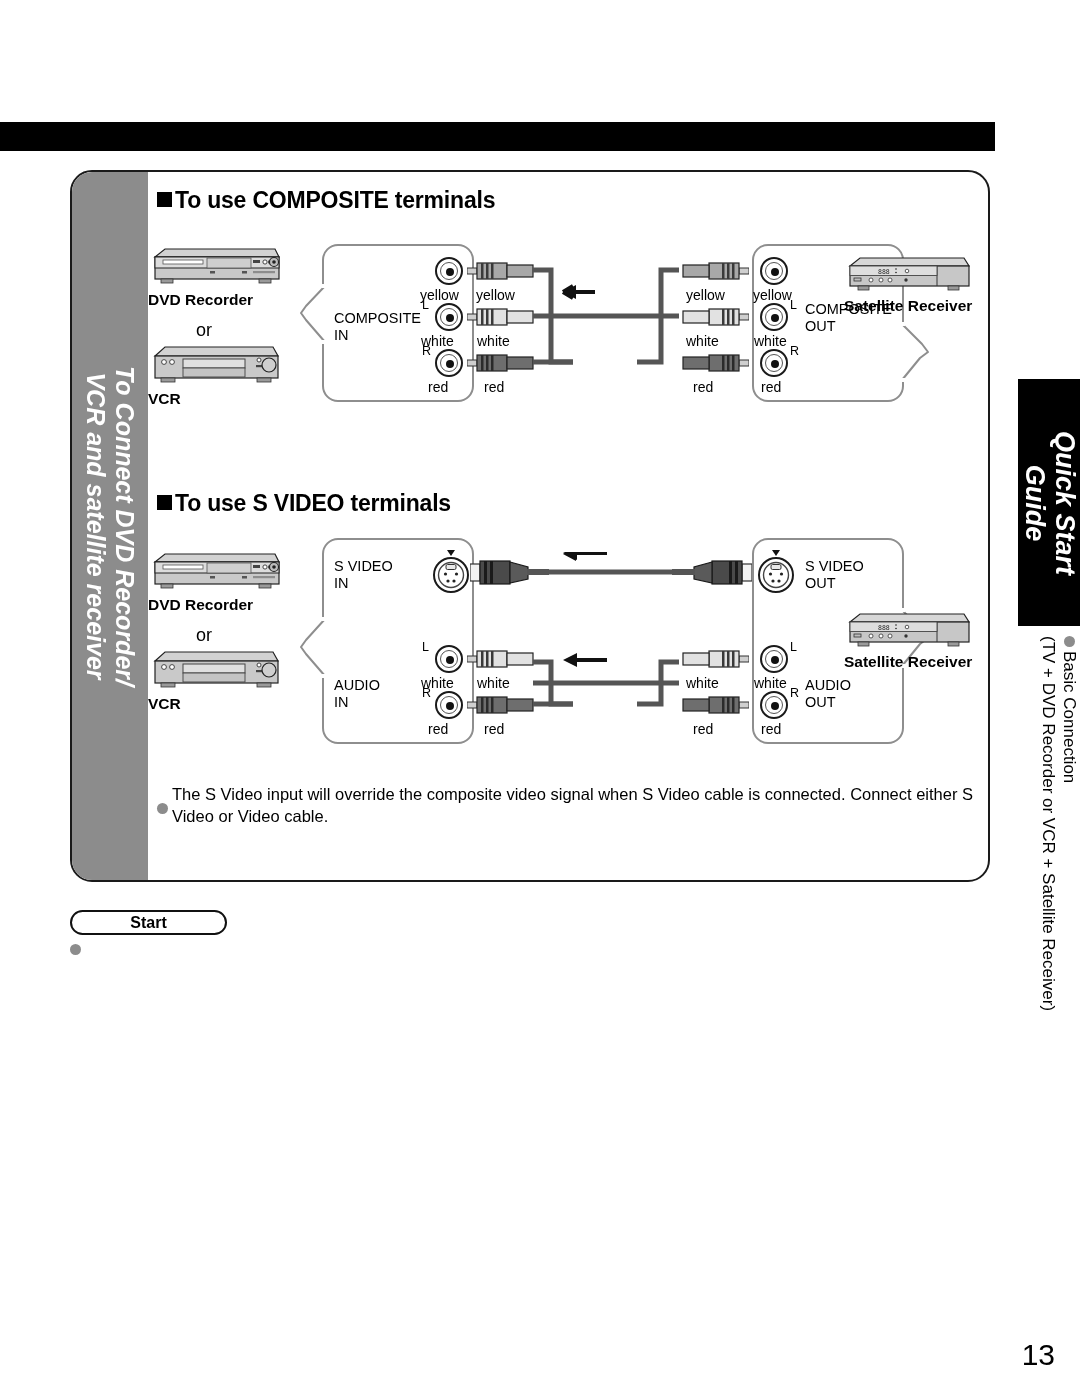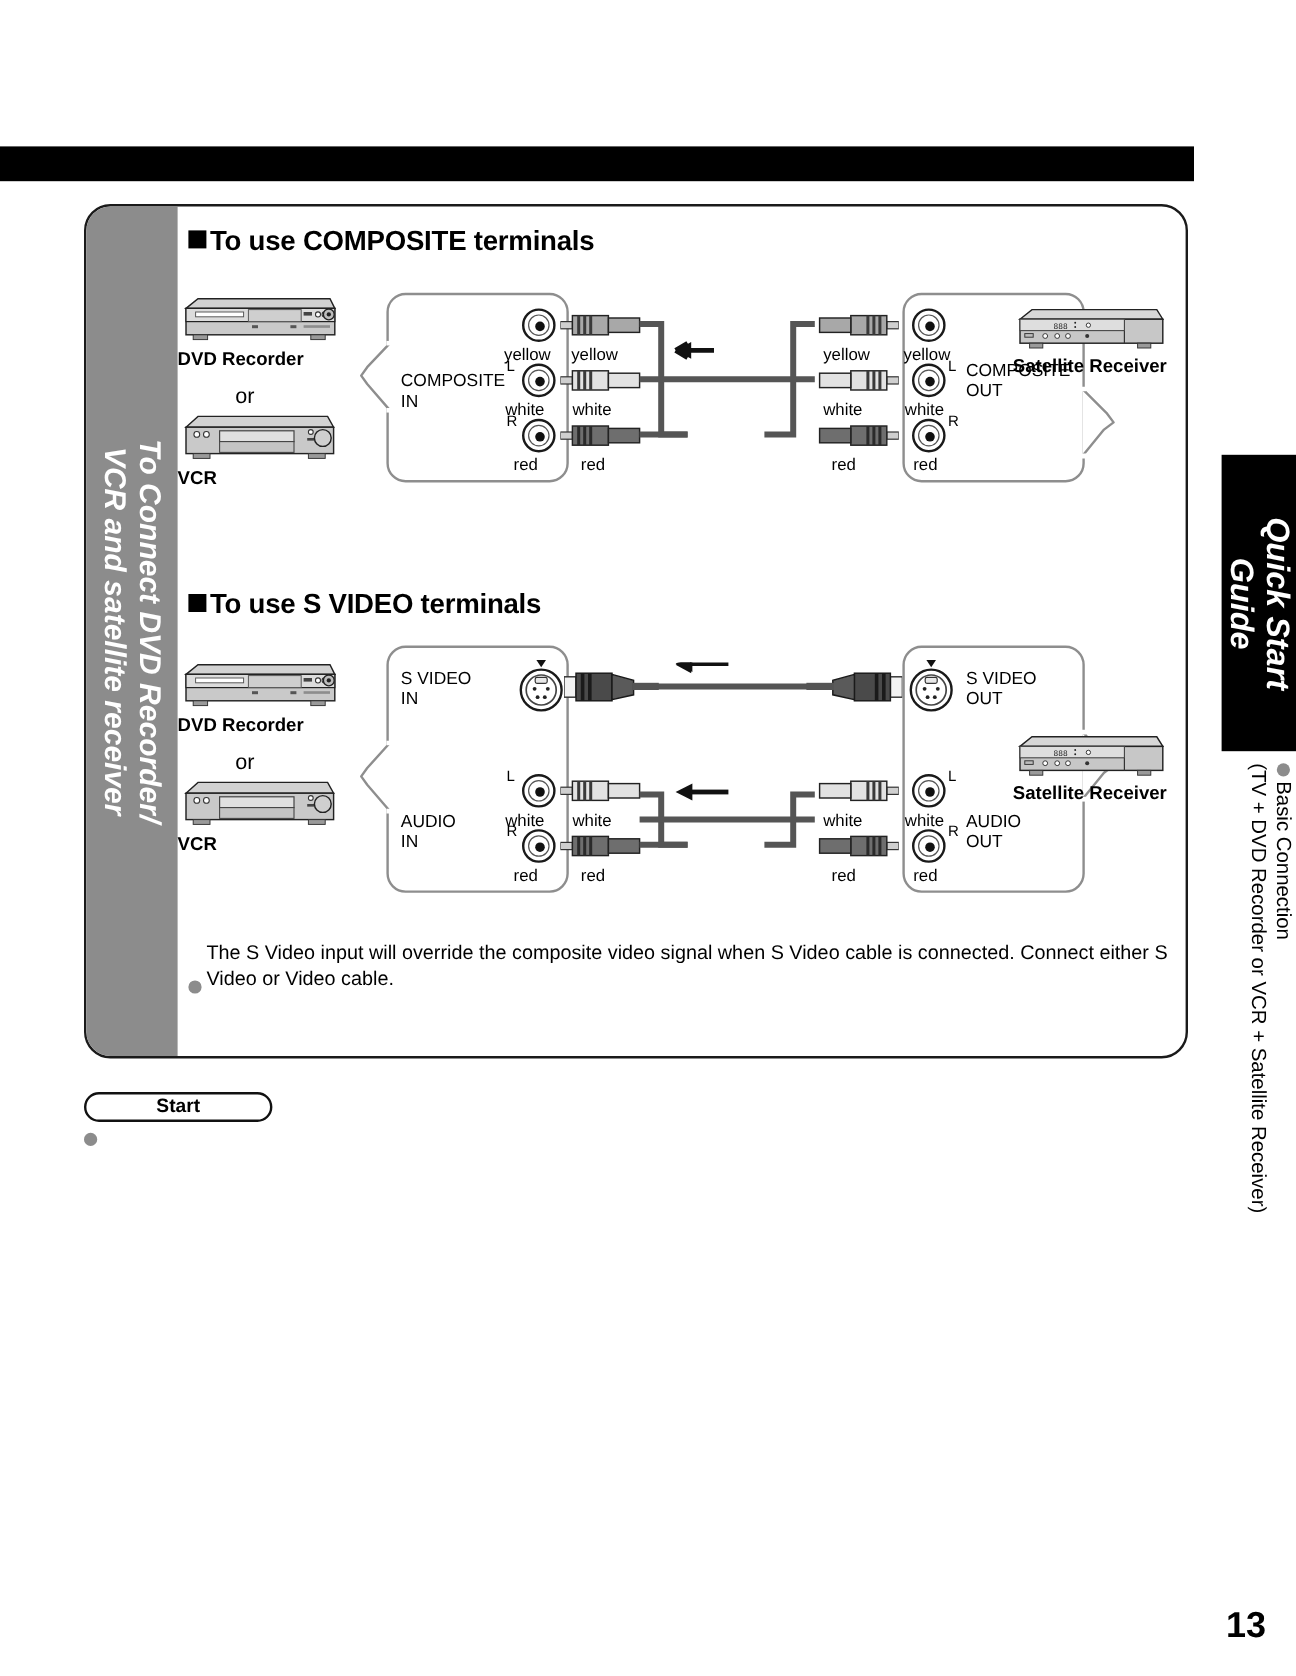--- a/index.html
+++ b/index.html
@@ -159,21 +159,21 @@
   .bullets {
     position: absolute;
     left: 155px;
     top: 782px;
     width: 830px;
     font-size: 16.5px;
     line-height: 1.33;
   }
   .bullet-row {
     display: flex;
-    align-items: flex-end;
+    align-items: center;
     margin-bottom: 2px;
   }
   .dot {
     flex: none;
     width: 11px;
     height: 11px;
     border-radius: 50%;
     background: #8c8c8c;
     margin-top: 5px;
     margin-right: 4px;
@@ -253,21 +253,21 @@
     width: 11px; height: 11px; border-radius: 50%;
     background: #8c8c8c; margin-right: 4px;
   }
 
   
   .page-num {
     position: absolute;
     right: 25px;
     bottom: 25px;
     font-size: 30px;
-    font-weight: bold;
+    font-weight: normal;
   }
 </style>
 </head>
 <body>
 
 <div class="top-bar"></div>
 
 <div class="main-panel">
 
   <div class="side-tab">

